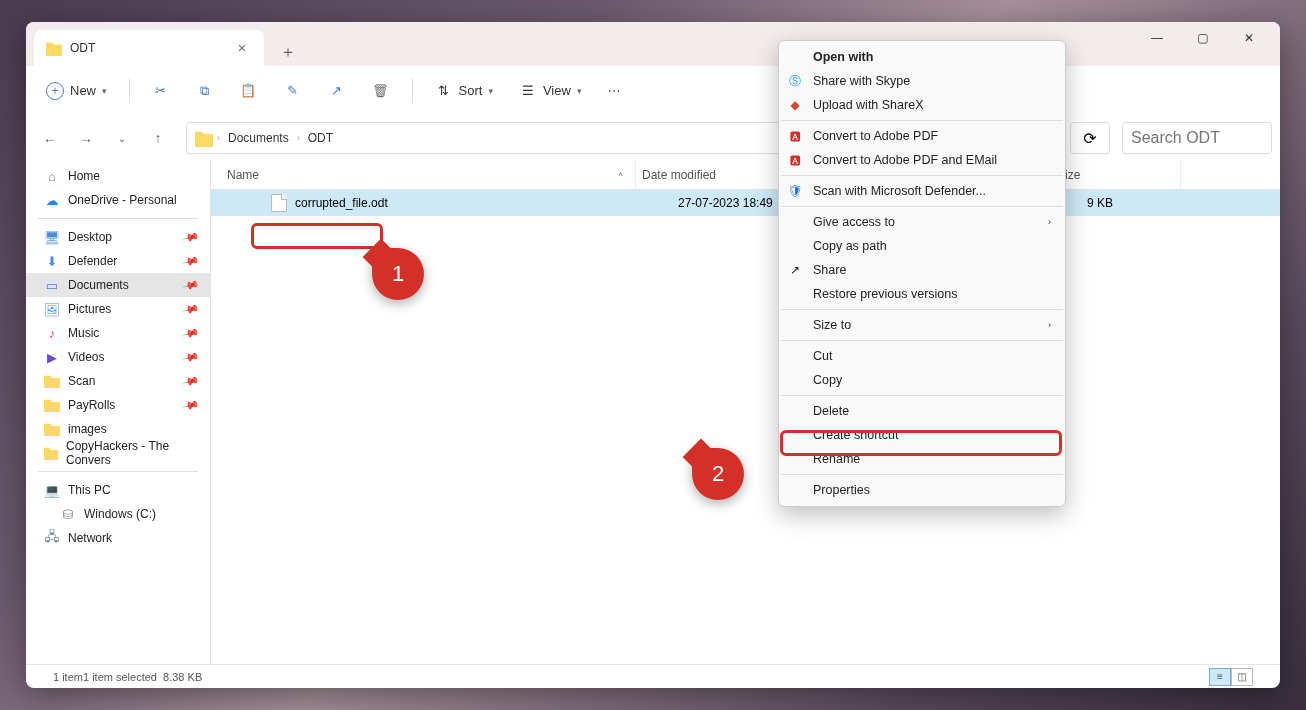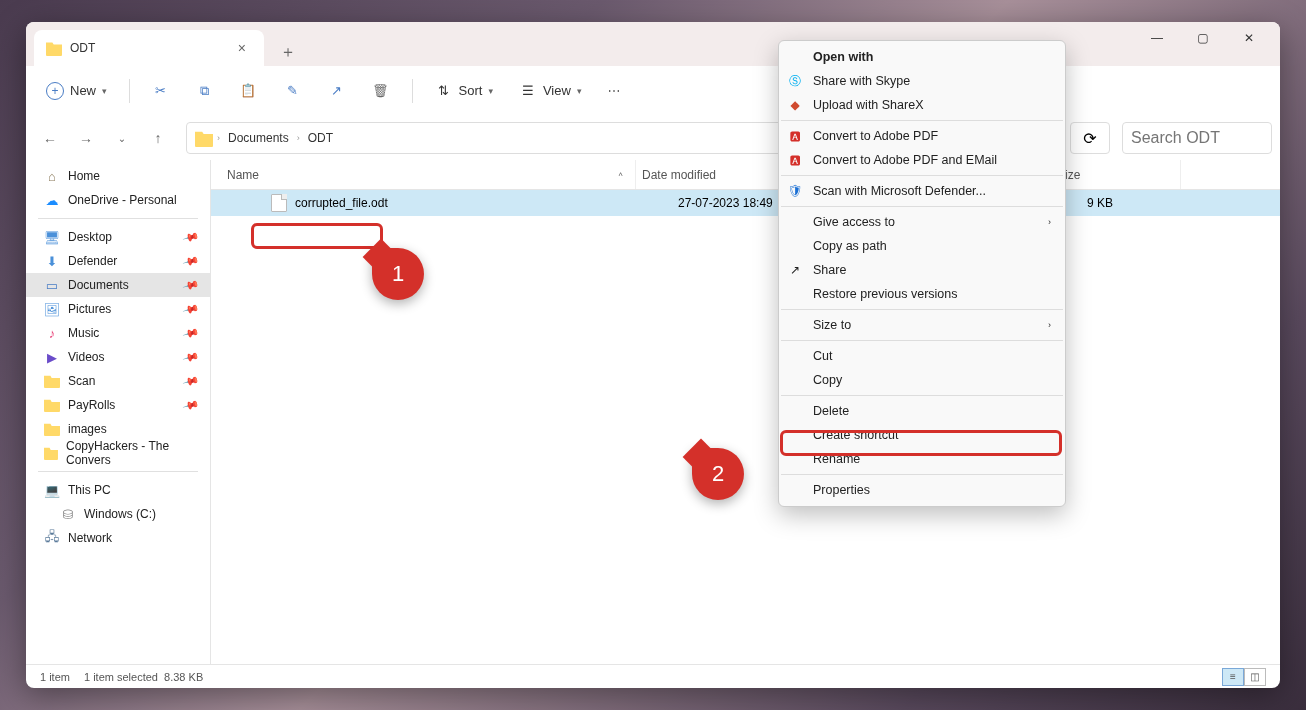--- a/index.html
+++ b/index.html
@@ -91,21 +91,21 @@
 .headerrow > div { border-right: 1px solid #eee; height: 100%; display: flex; align-items: center; }
 .filerow { height: 26px; display: flex; align-items: center; font-size: 12px;
   background: #cde8f6; cursor: pointer; }
 .filerow .col-name { display: flex; align-items: center; gap: 8px; padding-left: 24px; margin-left: 36px; }
 .file-icon { width: 16px; height: 18px; background: #fff; border: 1px solid #bbb; border-radius: 1px;
   position: relative; }
 .file-icon::after { content: ''; position: absolute; right: -1px; top: -1px; width: 5px; height: 5px;
   background: #eee; border-left: 1px solid #bbb; border-bottom: 1px solid #bbb; }
 .col-size-val { text-align: left; padding-right: 12px; width: 130px; }
 .statusbar { height: 24px; border-top: 1px solid #e5e5e5; display: flex; align-items: center;
-  padding: 0 14px; font-size: 11px; color: #555; gap: 14px; }
+  padding: 0 27px; font-size: 11px; color: #555; }
 .status-right { margin-left: auto; display: flex; gap: 0; }
 .view-toggle { width: 22px; height: 18px; border: 1px solid #bbb; display: flex;
   align-items: center; justify-content: center; font-size: 10px; cursor: pointer; }
 .view-toggle.active { background: #cde8f6; border-color: #7aa8d8; }
 .highlight1 { position: absolute; border: 3px solid #d4302a; border-radius: 6px;
   left: 225px; top: 201px; width: 132px; height: 26px; pointer-events: none; z-index: 5; }
 .callout { position: absolute; width: 52px; height: 52px; background: #d4302a;
   border-radius: 0 50% 50% 50%; transform: rotate(0deg); display: flex; align-items: center;
   justify-content: center; color: #fff; font-size: 22px; font-weight: 500;
   box-shadow: 0 4px 12px rgba(0,0,0,0.3); z-index: 6; }

